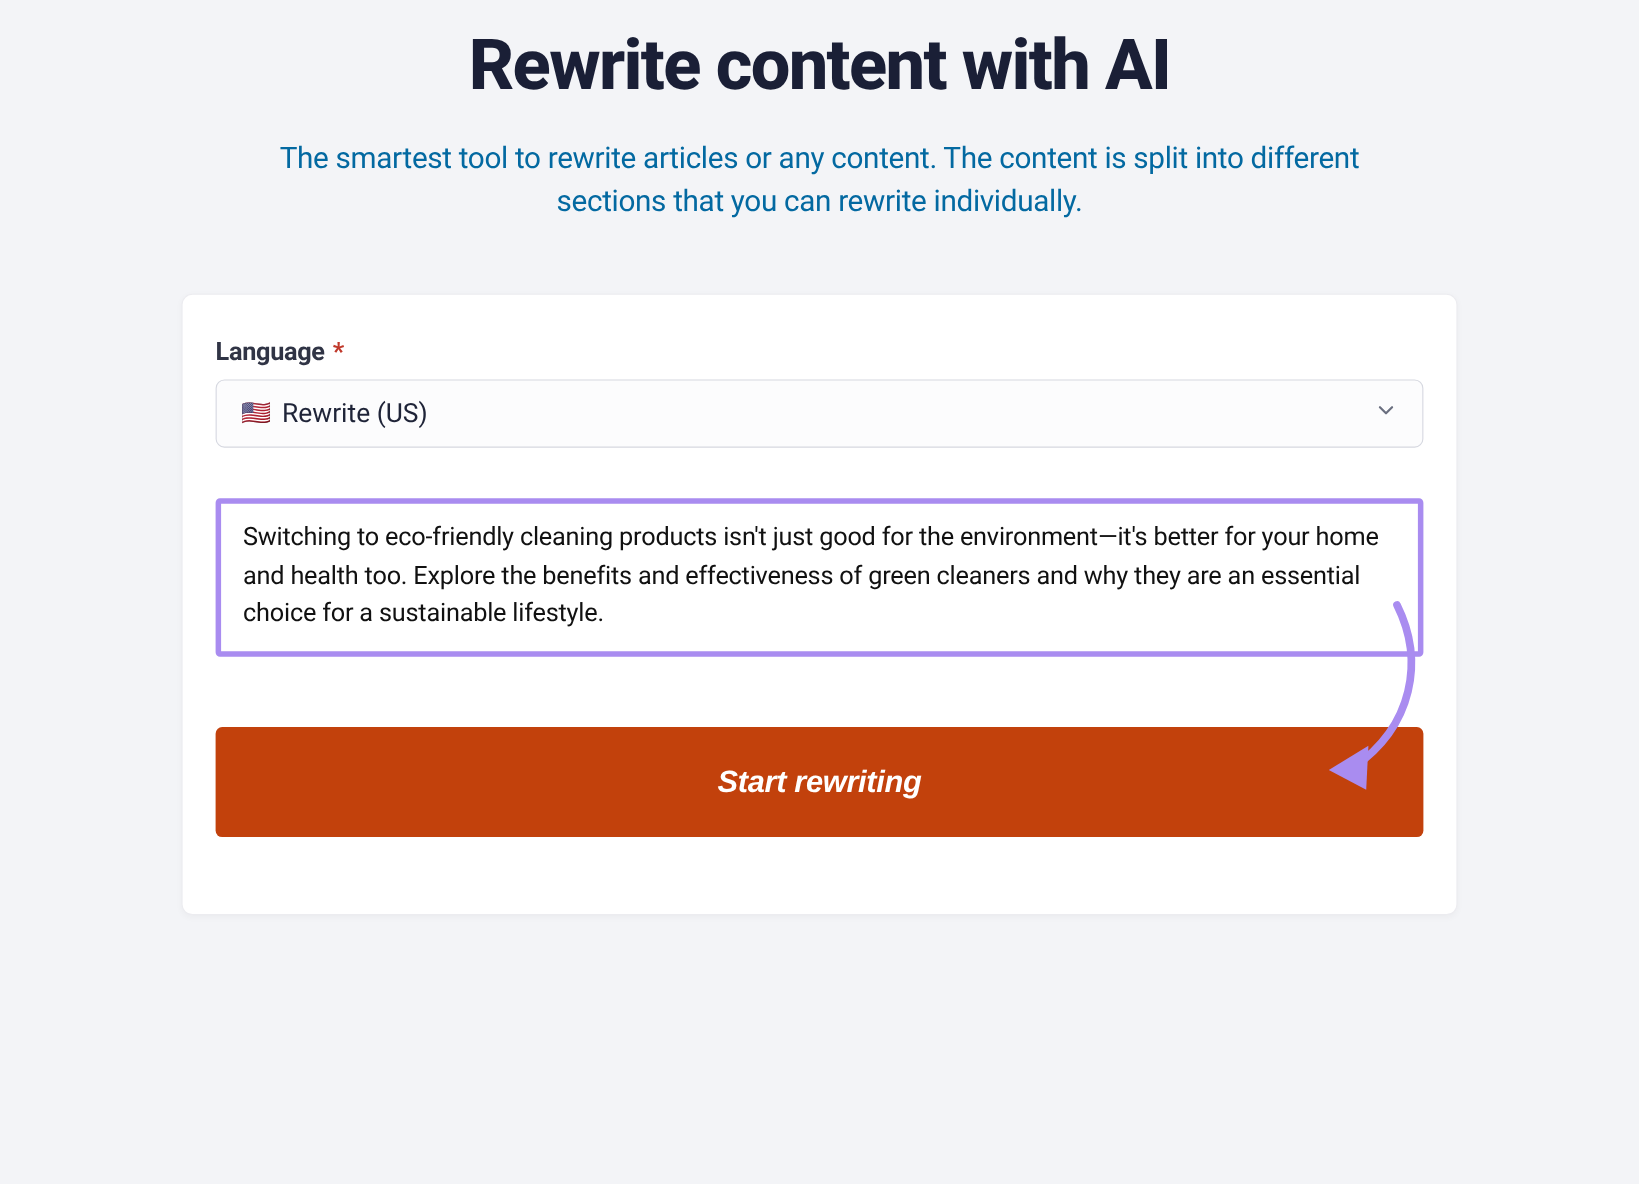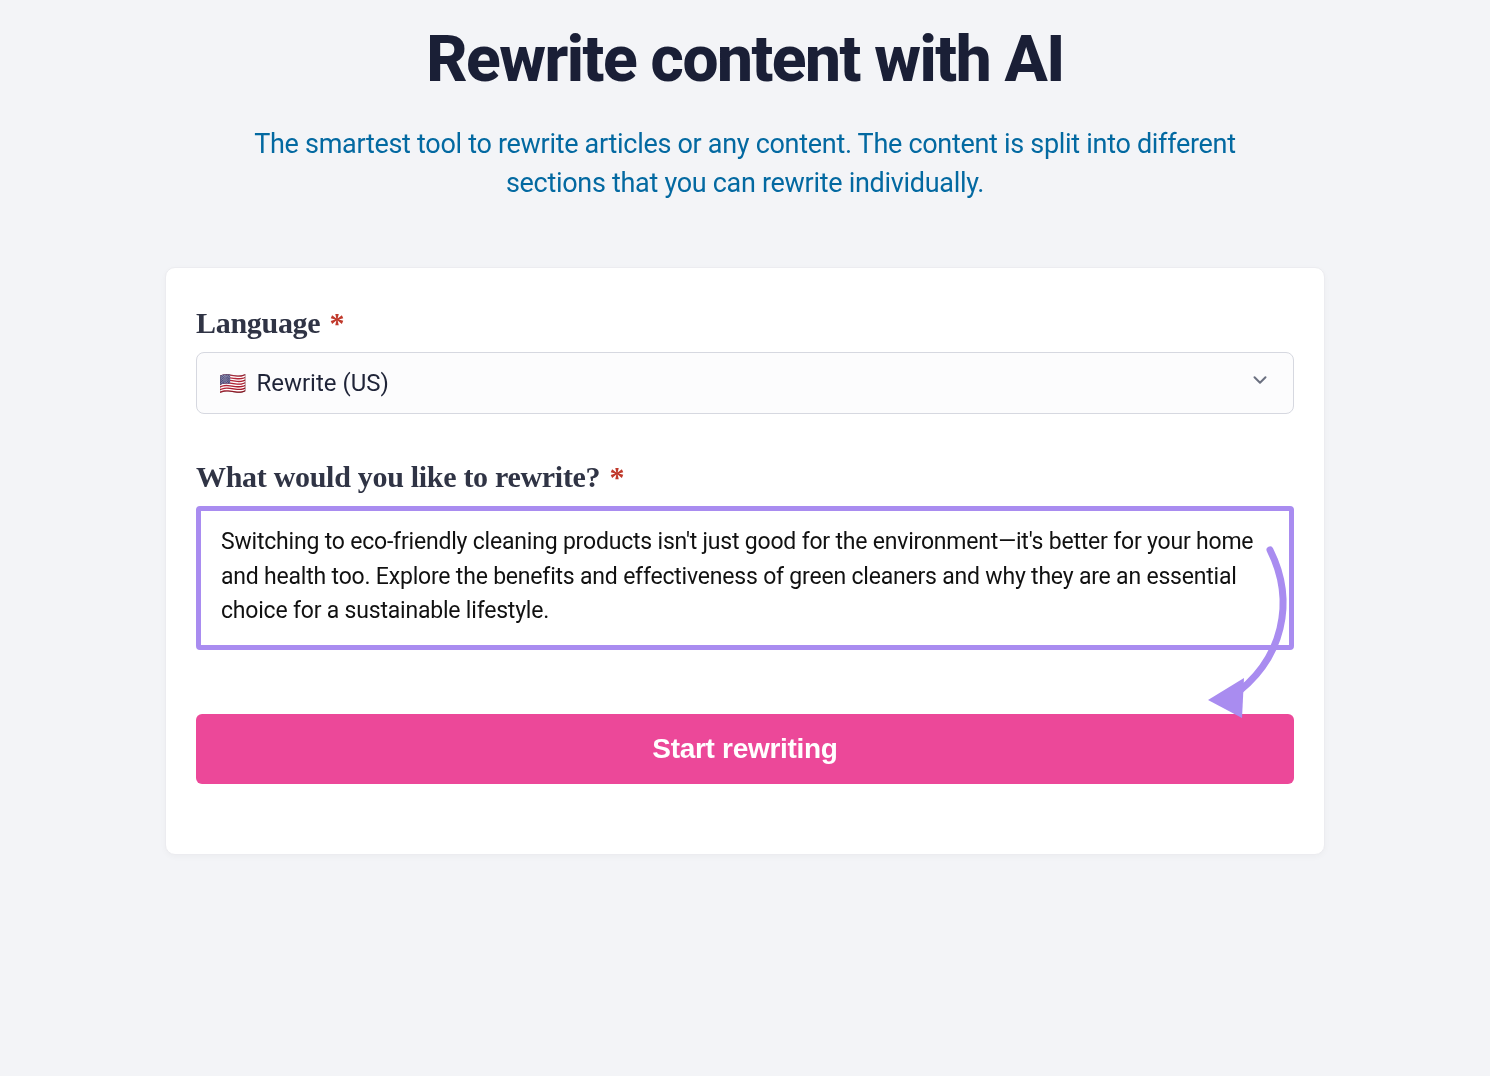--- a/index.html
+++ b/index.html
@@ -38,26 +38,25 @@
   .card {
     width: 1160px;
     margin: 0 auto;
     background: #fff;
     border-radius: 10px;
     border: 1px solid #ececf0;
     box-shadow: 0 2px 6px rgba(0,0,0,0.03);
     padding: 38px 30px 70px 30px;
   }
   .field-label {
-    font-size: 30px;
+    font-size: 23px;
     font-weight: 700;
     color: #303445;
     margin-bottom: 12px;
     letter-spacing: -0.3px;
-    font-family: Liberation Serif, serif;
   }
   .required {
     color: #c0392b;
     font-weight: 700;
     margin-left: 2px;
   }
   .select-wrap {
     position: relative;
     width: 100%;
     margin-bottom: 46px;
@@ -99,29 +98,30 @@
     resize: none;
     font-size: 23px;
     line-height: 1.5;
     color: #111;
     font-family: inherit;
     background: transparent;
     letter-spacing: -0.2px;
   }
   .submit-btn {
     width: 100%;
-    height: 70px;
-    background: #ec4899;
+    height: 100px;
+    background: #c2410c;
     color: #fff;
     font-size: 28px;
     font-weight: 600;
     border: none;
     border-radius: 6px;
     cursor: pointer;
     letter-spacing: -0.3px;
+    font-style: italic;
   }
   .annotation-arrow {
     position: absolute;
     top: 540px;
     left: 1190px;
     width: 110px;
     height: 190px;
     pointer-events: none;
   }
 </style>
@@ -145,24 +145,20 @@
         <span class="flag">🇺🇸</span>
         <span>Rewrite (US)</span>
         <span class="caret">
           <svg width="22" height="22" viewBox="0 0 24 24" fill="none" stroke="currentColor" stroke-width="2.2" stroke-linecap="round" stroke-linejoin="round">
               <polyline points="6 9 12 15 18 9"></polyline>
             </svg>
         </span>
       </div>
     </div>
 
-    <div class="field-label">
-      <span>What would you like to rewrite?</span>
-      <span class="required">*</span>
-    </div>
 
     <div class="textarea-wrap">
       <textarea class="textarea" style="">Switching to eco-friendly cleaning products isn't just good for the environment—it's better for your home and health too. Explore the benefits and effectiveness of green cleaners and why they are an essential choice for a sustainable lifestyle.</textarea>
     </div>
 
     <button class="submit-btn">Start rewriting</button>
 
   </div>
 
   <svg class="annotation-arrow" viewBox="0 0 110 190">

